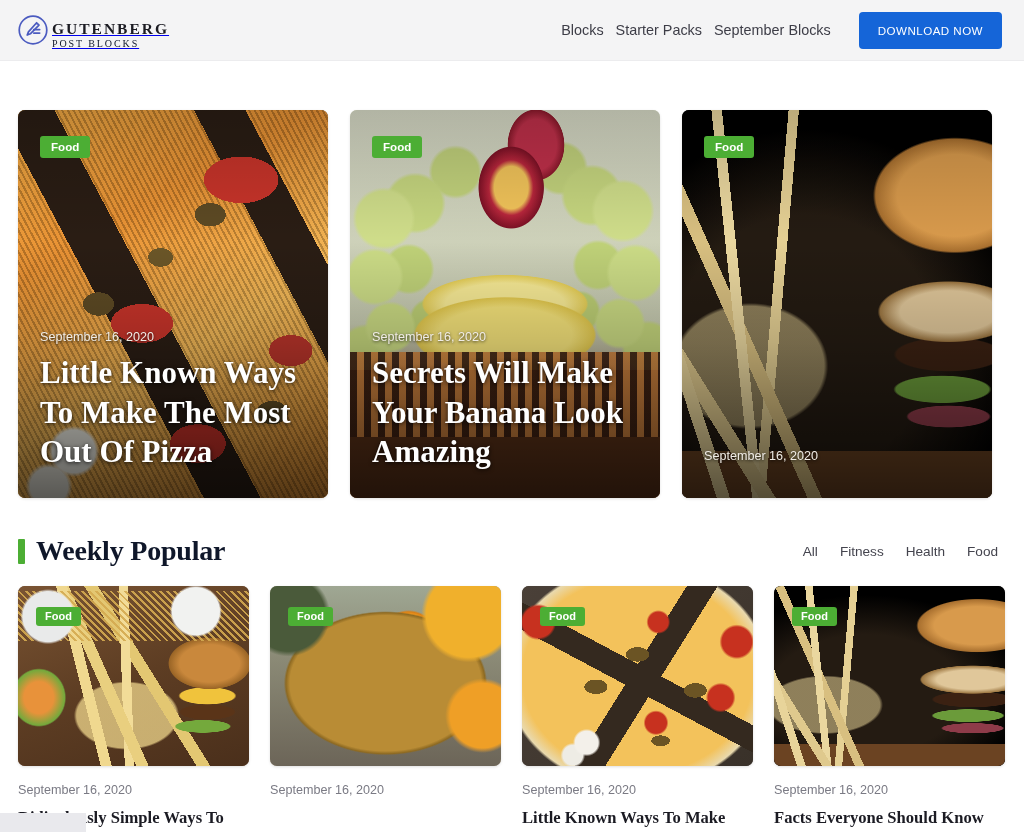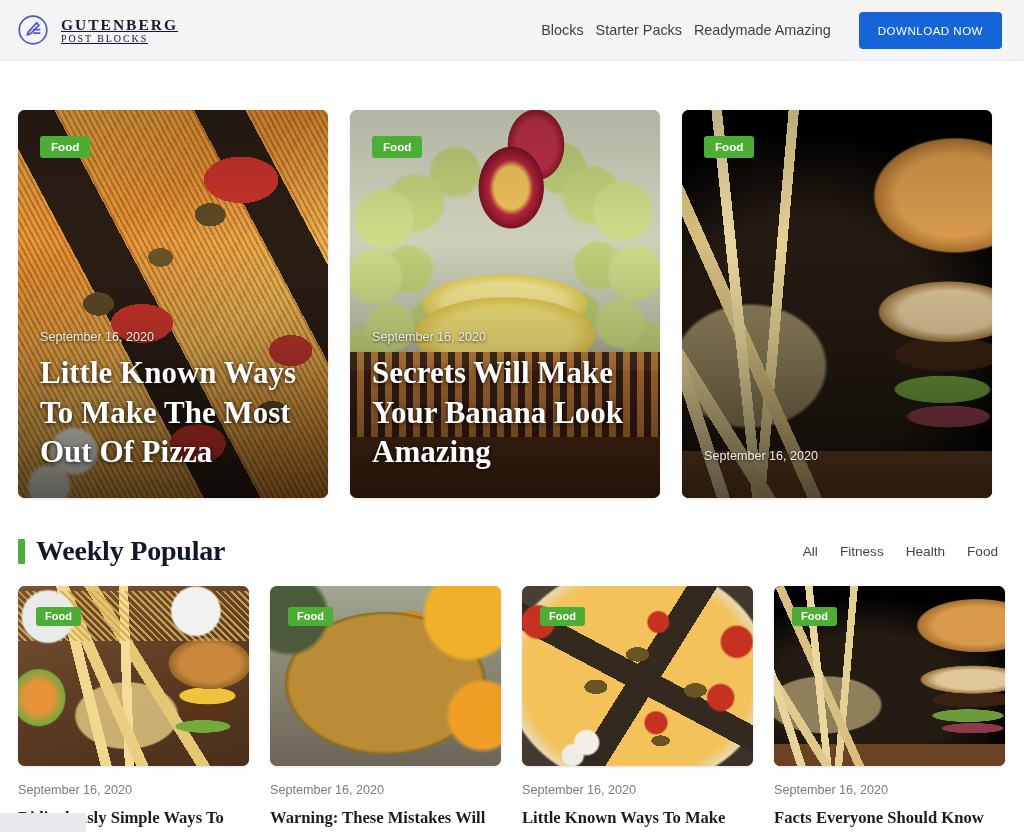--- a/index.html
+++ b/index.html
@@ -12,21 +12,21 @@
 
   
   .site-header {
     height: 61px;
     background: #f4f4f5;
     display: flex;
     align-items: center;
     padding: 0 22px 0 14px;
     border-bottom: 1px solid #ececee;
   }
-  .brand { display: flex; align-items: center; gap: 9px; }
+  .brand { display: flex; align-items: flex-end; }
   .brand-mark { width: 38px; height: 38px; flex: 0 0 38px; }
   .brand-text { display: flex; flex-direction: column; line-height: 1.12; }
   .brand-line1 {
     font-family: "Liberation Serif", serif;
     font-weight: bold; font-size: 15.5px; letter-spacing: 2.0px;
     color: #1b1b22;
   }
   .brand-line2 {
     font-family: "Liberation Serif", serif;
     font-weight: normal; font-size: 10px; letter-spacing: 1.9px;
@@ -341,21 +341,21 @@
     </span>
     <span class="brand-text">
       <span class="brand-line1">GUTENBERG</span>
       <span class="brand-line2">POST BLOCKS</span>
     </span>
   </a>
 
   <nav class="main-nav">
     <a class="nav-link" href="#">Blocks</a>
     <a class="nav-link" href="#">Starter Packs</a>
-    <a class="nav-link" href="#">Readymade Amazing</a>
+    <a class="nav-link" href="#">September Blocks</a>
     <button class="cta-button">DOWNLOAD NOW</button>
   </nav>
 </header>
 
 <section class="hero-row">
 
   <article class="hero-card">
     <div class="photo ph-pizza-wood"></div>
     <div class="hero-overlay"></div>
     <span class="badge">Food</span>
@@ -407,21 +407,20 @@
     <div class="grid-date">September 16, 2020</div>
     <h4 class="grid-title">Ridiculously Simple Ways To</h4>
   </article>
 
   <article class="grid-card">
     <div class="thumb">
       <div class="photo ph-oranges"></div>
       <span class="badge">Food</span>
     </div>
     <div class="grid-date">September 16, 2020</div>
-    <h4 class="grid-title">Warning: These Mistakes Will</h4>
   </article>
 
   <article class="grid-card">
     <div class="thumb">
       <div class="photo ph-pizza-slate"></div>
       <span class="badge">Food</span>
     </div>
     <div class="grid-date">September 16, 2020</div>
     <h4 class="grid-title">Little Known Ways To Make The</h4>
   </article>

